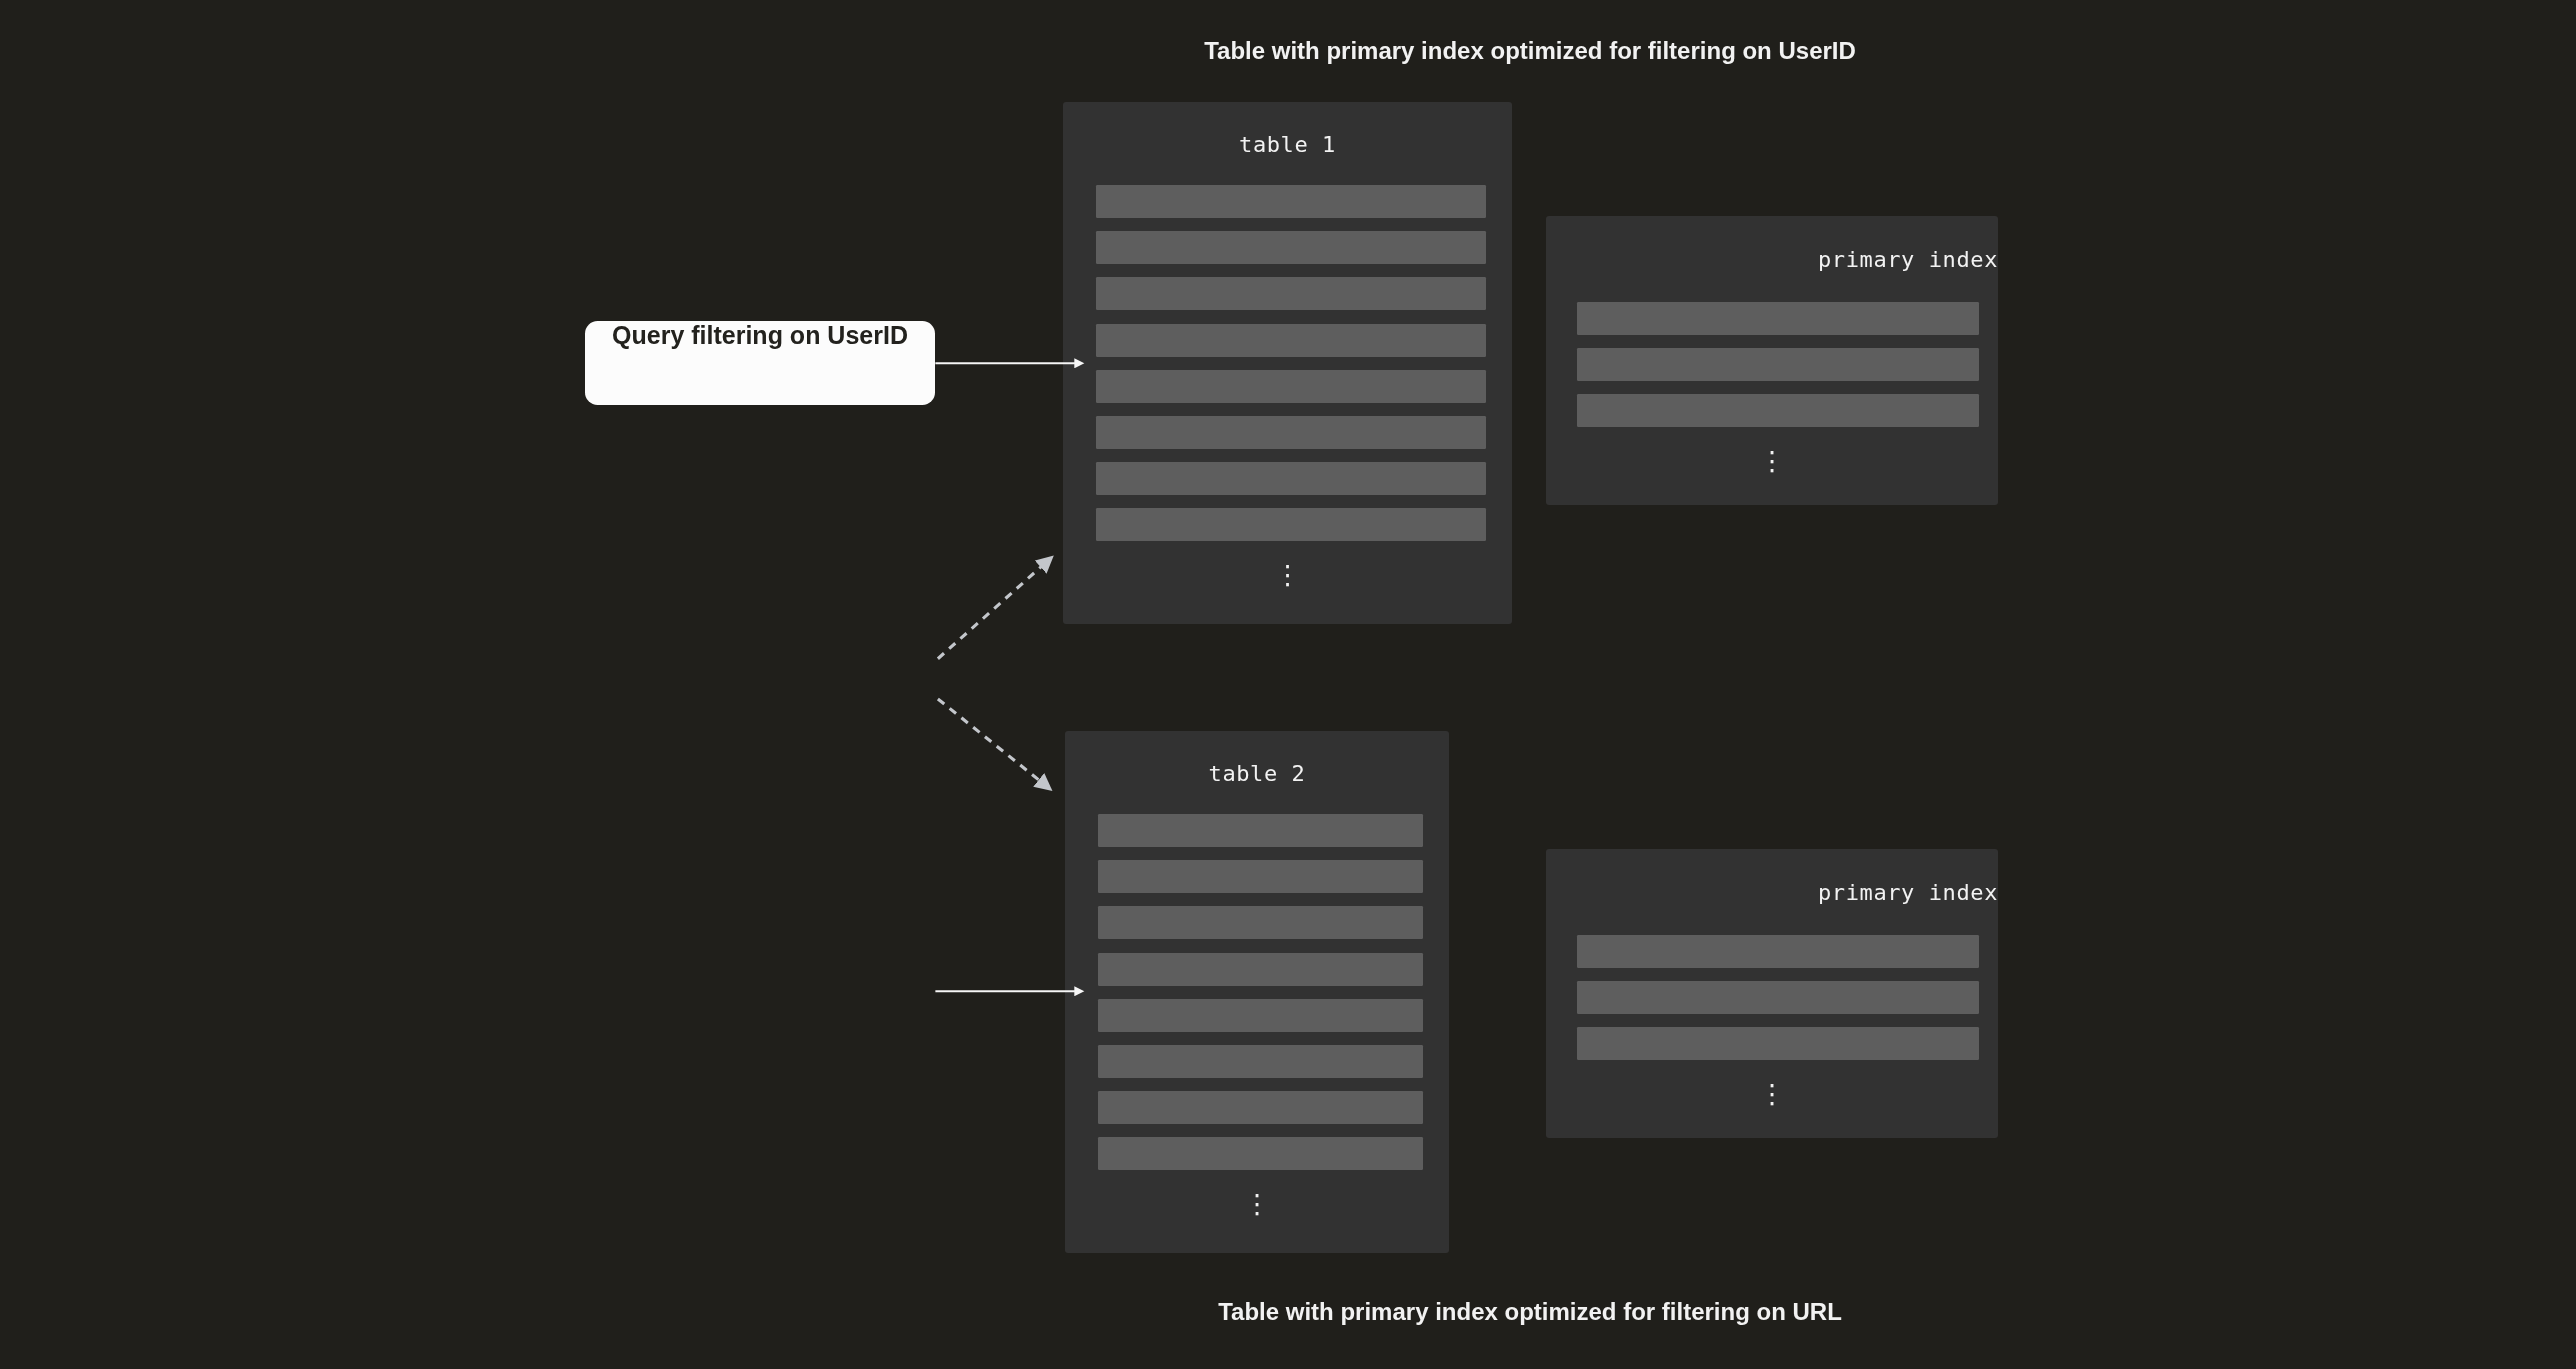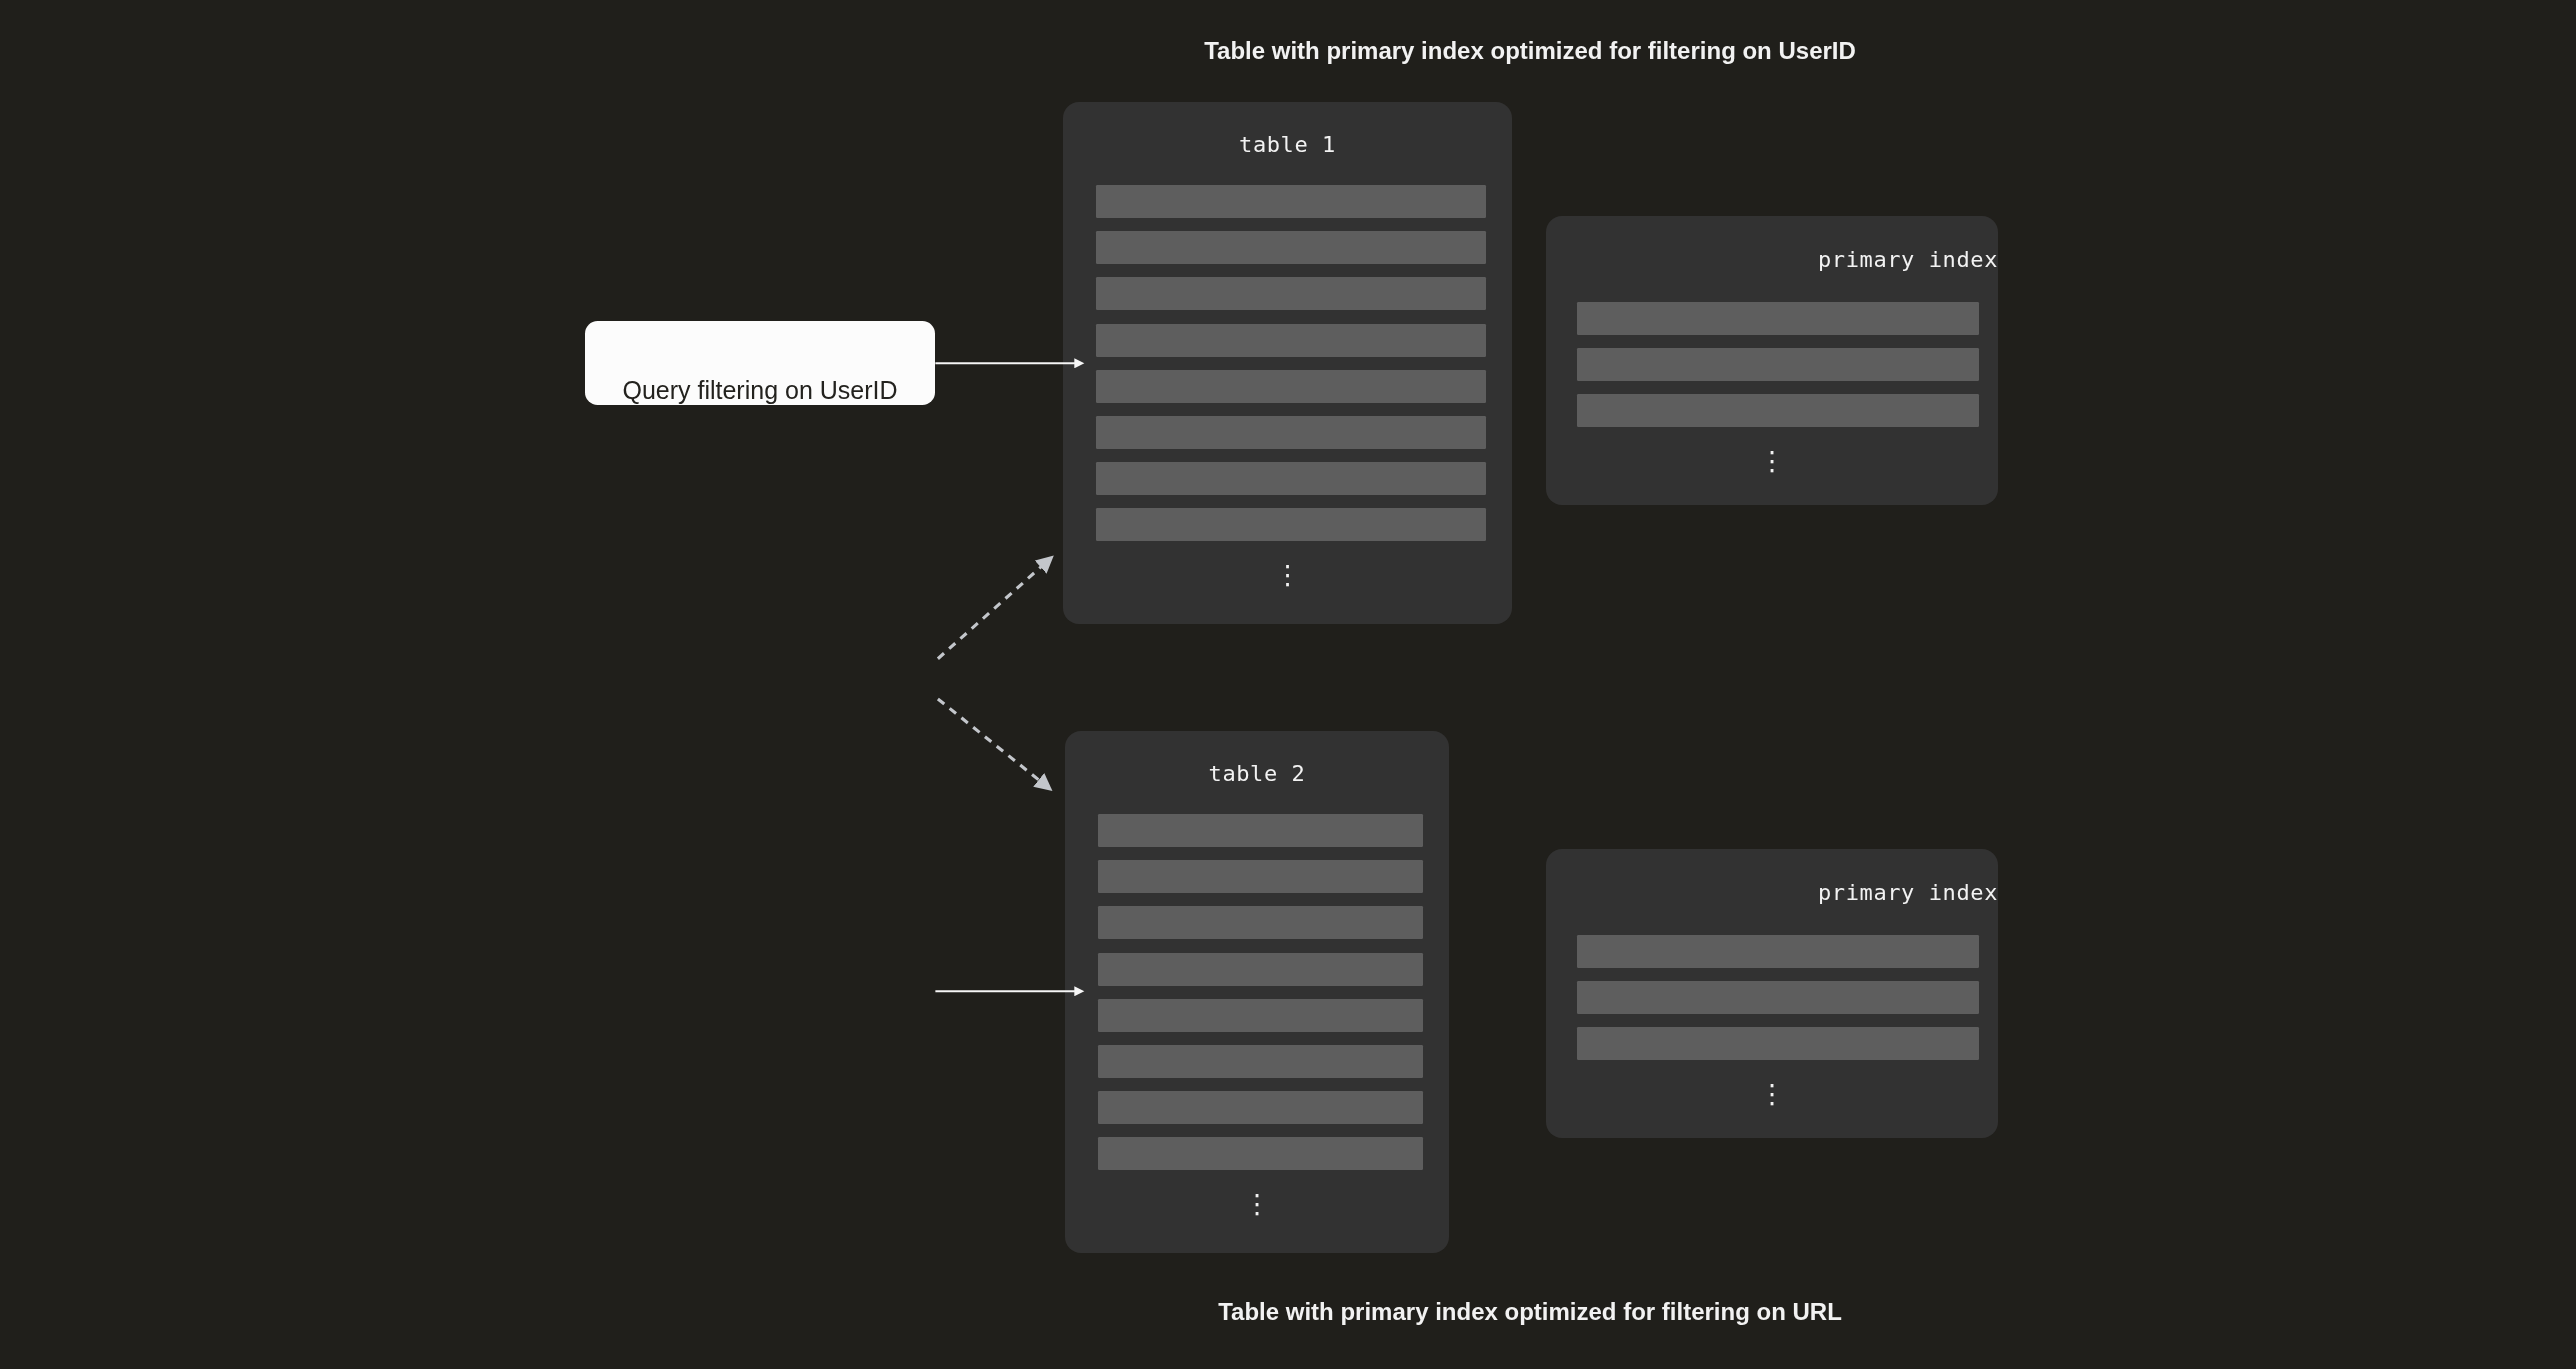--- a/index.html
+++ b/index.html
@@ -28,21 +28,21 @@
     font-size:24px;font-weight:bold;line-height:30px;
     color:var(--text_light);
     text-align:center;
   }
   #cap-top{left:1530px;top:36px;}
   #cap-bottom{left:1530px;top:1297px;}
 
   .card{
     position:absolute;
     background:var(--card);
-    border-radius:16px;
+    border-radius:3px;
   }
   #table1{left:1063px;top:102px;width:449px;height:522px;}
   #table2{left:1065px;top:731px;width:384px;height:522px;}
   #pindex1{left:1546px;top:216px;width:452px;height:289px;}
   #pindex2{left:1546px;top:849px;width:452px;height:289px;}
 
   .card-title{
     position:absolute;left:0;right:0;margin:0;
     text-align:center;
     font-family:"DejaVu Sans Mono",monospace;
@@ -74,23 +74,23 @@
     color:var(--text_light);
   }
   .table-card .vdots{top:455px;}
   .index-card .vdots{top:227px;}
 
   .white-box{
     position:absolute;
     width:350px;height:84px;
     background:var(--white_box);
     border-radius:12.6px;
-    display:flex;align-items:flex-end;justify-content:center;
+    display:flex;align-items:flex-start;justify-content:center;
     color:var(--text_dark);
-    font-size:25px;font-weight:normal;
+    font-size:25px;font-weight:bold;
     white-space:nowrap;
   }
   #qbox1{left:585px;top:321px;}
   #qbox2{left:585px;top:949px;}
 
   .insert-label{
     position:absolute;
     left:757px;top:650px;
     transform:translateX(-50%);
     text-align:center;

